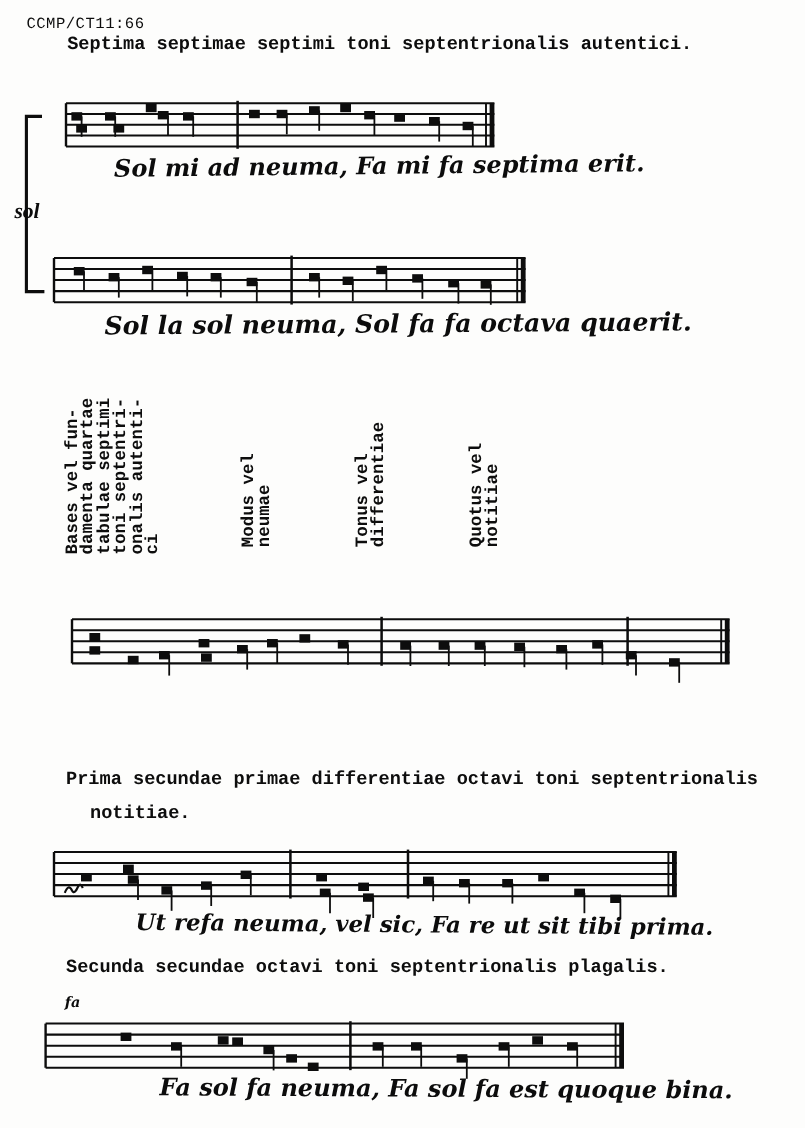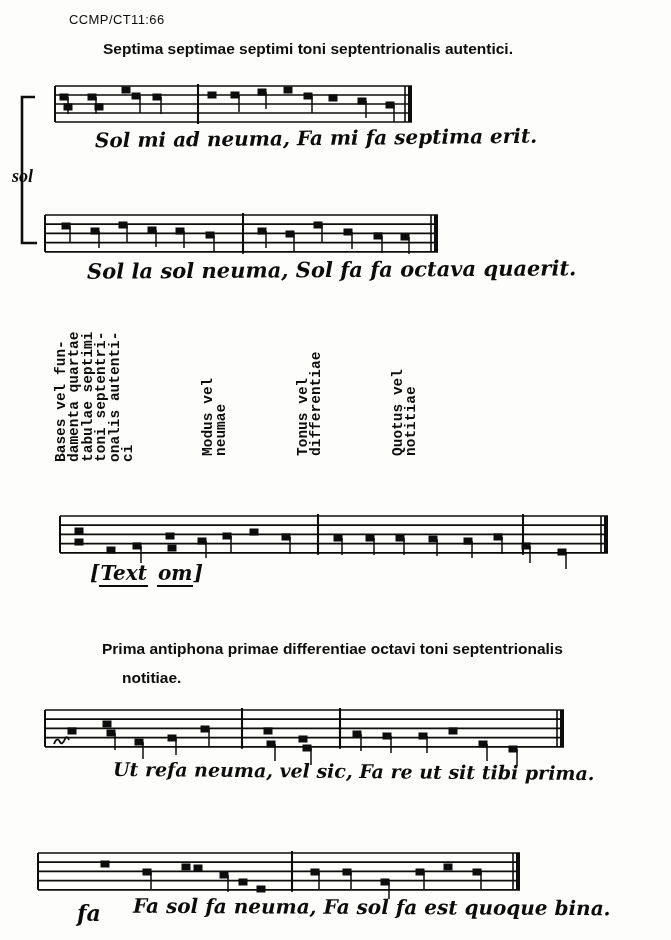--- a/index.html
+++ b/index.html
@@ -3,41 +3,41 @@
 <meta charset="utf-8">
 <style>
   html,body{margin:0;padding:0;}
   body{
     width:671px;height:940px;position:relative;overflow:hidden;
     background:#fdfdfc;color:#0d0d0d;
     font-family:"Liberation Mono", monospace;
   }
   .page{position:absolute;inset:0;width:671px;height:940px;}
   .tw{ 
-    position:absolute;font-family:Liberation Sans, sans-serif;
+    position:absolute;font-family:Liberation Mono, monospace;
     font-weight:700;font-size:15.5px;letter-spacing:0px;
-    white-space:pre;color:#0d0d0d;line-height:18px;margin-left:47px;
+    white-space:pre;color:#0d0d0d;line-height:18px;
   }
   .tw-small{font-size:13px;font-weight:400;letter-spacing:.4px;}
   .vhead{
     position:absolute;font-family:"Liberation Mono", monospace;
     font-weight:700;font-size:14.5px;line-height:13.4px;white-space:pre;
     transform-origin:0 0;transform:rotate(-90deg);color:#0d0d0d;
   }
   .hand{
     position:absolute;font-family:"DejaVu Serif", serif;
     font-style:italic;font-weight:600;color:#0c0c0c;white-space:pre;
   }
   .hand.c1{left:95px;top:126px;font-size:20px;transform:rotate(-.6deg);}
   .hand.c2{left:87px;top:257px;font-size:21px;transform:rotate(-.4deg);}
   .hand.c3{left:90px;top:561px;font-size:20px;}
   .hand.c4{left:113px;top:760px;font-size:19px;transform:rotate(.5deg);}
   .hand.c5{left:133px;top:895px;font-size:20px;transform:rotate(.3deg);}
   .hand.margin-sol{left:12px;top:166px;font-size:18px;font-family:Liberation Serif, serif;}
-  .hand.staff5-clef{left:54px;top:900px;font-size:22px;margin-left:23px;}
+  .hand.staff5-clef{left:54px;top:828px;font-size:12px;}
   .hand .ul{border-bottom:2.2px solid #0c0c0c;padding:0 1px;}
   .hand .gap{display:inline-block;width:9px;}
   svg.notation{position:absolute;left:0;top:0;width:671px;height:940px;}
 </style>
 </head>
 <body>
 
 <div class="page">
 
   <svg class="notation" id="notation" viewBox="0 0 671 940">
@@ -222,40 +222,40 @@
         <rect x="415.5" y="868.5" width="9" height="7" fill="#0d0d0d"></rect>
         <line x1="424" y1="872" x2="424" y2="889" stroke="#0d0d0d" stroke-width="1.5"></line>
         <rect x="443.5" y="863.5" width="9" height="7" fill="#0d0d0d"></rect>
         <rect x="472.5" y="868.5" width="9" height="7" fill="#0d0d0d"></rect>
         <line x1="481" y1="872" x2="481" y2="889" stroke="#0d0d0d" stroke-width="1.5"></line>
       </g>
     </svg>
 
   <div class="tw tw-small" style="left:22px;top:11px;">CCMP/CT11:66</div>
 
-  <div class="tw" style="left:56px;top:40px;">Septima septimae septimi toni septentrionalis autentici.</div>
-  <div class="tw" style="left:55px;top:640px;">Prima antiphona primae differentiae octavi toni septentrionalis</div>
+  <div class="tw" style="left:56px;top:28px;">Septima septimae septimi toni septentrionalis autentici.</div>
+  <div class="tw" style="left:55px;top:640px;">Prima secundae primae differentiae octavi toni septentrionalis</div>
   <div class="tw" style="left:75px;top:669px;">notitiae.</div>
+  <div class="tw" style="left:55px;top:797px;">Secunda secundae octavi toni septentrionalis plagalis.</div>
 
   <div class="hand margin-sol">sol</div>
 
   <div class="vhead" style="left:55px;top:462px;">Bases vel fun-
 damenta quartae
 tabulae septimi
 toni septentri-
 onalis autenti-
 ci</div>
   <div class="vhead" style="left:202px;top:456px;">Modus vel
 neumae</div>
   <div class="vhead" style="left:297px;top:456px;">Tonus vel
 differentiae</div>
   <div class="vhead" style="left:392px;top:456px;">Quotus vel
 notitiae</div>
 
   <div class="hand c1">Sol mi ad neuma, Fa mi fa septima erit.</div>
   <div class="hand c2">Sol la sol neuma, Sol fa fa octava quaerit.</div>
-  <div class="hand c3"><span>[</span><span class="ul">Text</span><span class="gap"></span><span class="ul">om</span><span>]</span></div>
   <div class="hand c4">Ut refa neuma, vel sic, Fa re ut sit tibi prima.</div>
   <div class="hand c5">Fa sol fa neuma, Fa sol fa est quoque bina.</div>
 
   <div class="hand staff5-clef">fa</div>
 
 </div>
 
 </body></html>

